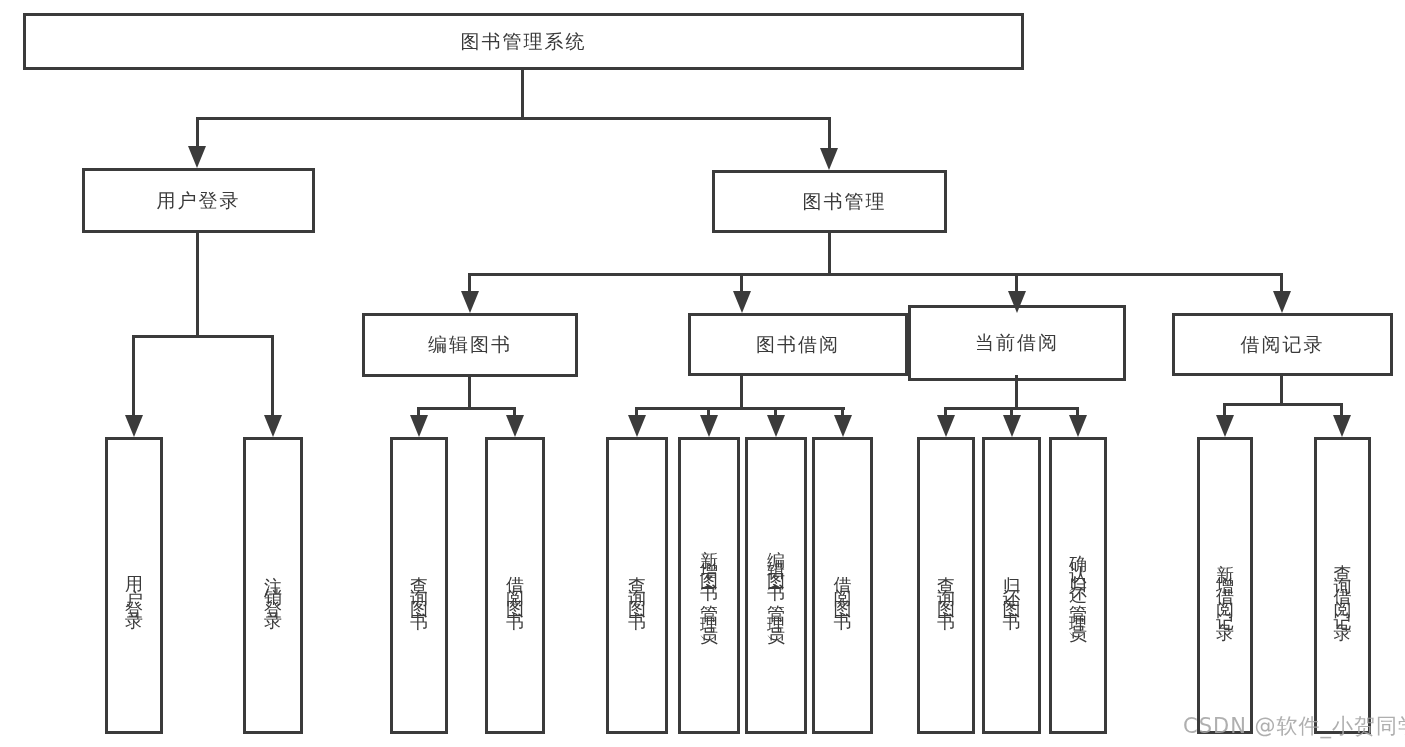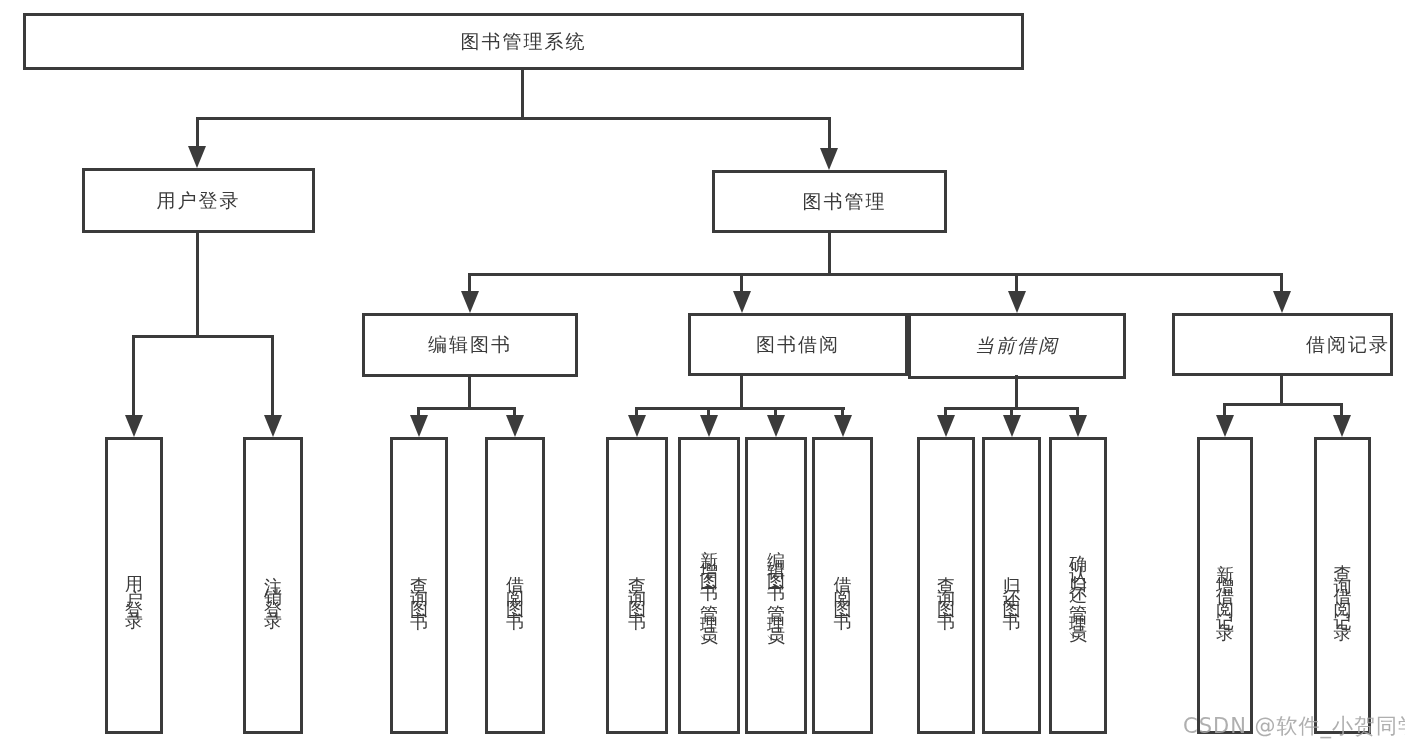--- a/index.html
+++ b/index.html
@@ -63,24 +63,24 @@
   <div class="node hbox" style="left:712px; top:170px; width:235px; height:63px;padding-left:30px;">
     <span>图书管理</span>
   </div>
 
   <div class="node hbox" style="left:362px; top:313px; width:216px; height:64px;">
     <span>编辑图书</span>
   </div>
   <div class="node hbox" style="left:660px; top:313px; width:220px; height:63px;margin-left:28px;">
     <span>图书借阅</span>
   </div>
-  <div class="node hbox" style="left:908px; top:313px; width:218px; height:66px;font-style:italic;">
+  <div class="node hbox" style="left:908px; top:305px; width:218px; height:76px;">
     <span>当前借阅</span>
   </div>
-  <div class="node hbox" style="left:1172px; top:313px; width:221px; height:63px;justify-content:flex-end;">
+  <div class="node hbox" style="left:1172px; top:313px; width:221px; height:63px;">
     <span>借阅记录</span>
   </div>
 
   <div class="node vbox" style="left:105px; top:437px; width:58px; height:297px;">
     <span class="vtext">用户登录</span>
   </div>
   <div class="node vbox" style="left:243px; top:437px; width:60px; height:297px;">
     <span class="vtext">注销登录</span>
   </div>
 

